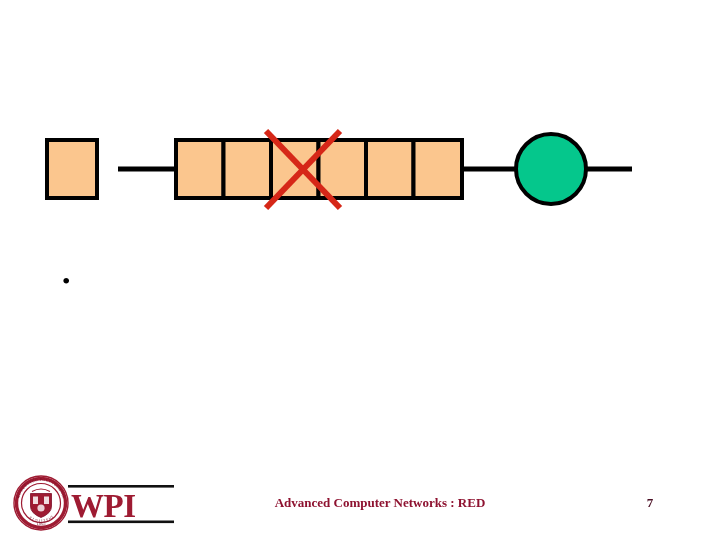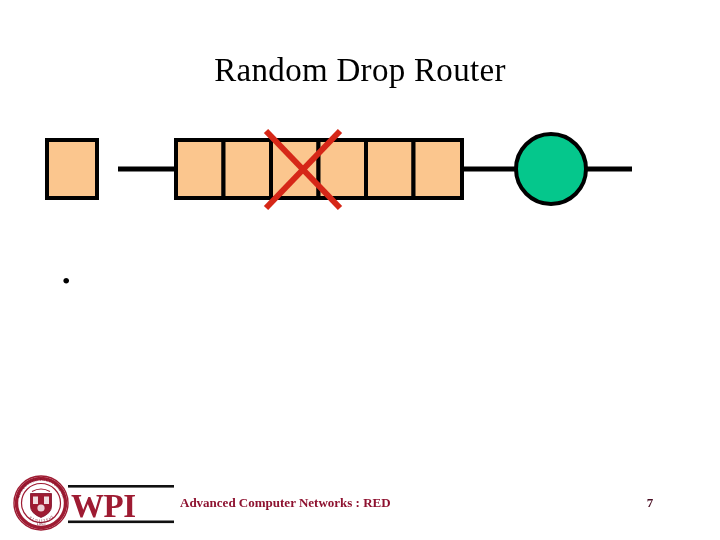--- a/index.html
+++ b/index.html
@@ -83,20 +83,21 @@
     width: 164px;
     height: 58px;
   }
   #footer-logo svg { display: block; }
 
   #footer-center {
     position: absolute;
     left: 180px;
     top: 495px;
     width: 400px;
+    text-align: center;
     font-family: "Liberation Serif", serif;
     font-weight: bold;
     font-size: 13px;
     line-height: 16px;
     color: #8E1230;
     white-space: nowrap;
   }
 
   #footer-page {
     position: absolute;
@@ -109,21 +110,20 @@
     font-size: 13px;
     line-height: 16px;
     color: #4A0E24;
   }
 </style>
 </head>
 <body>
 
 <div id="slide">
 
-  <div id="slide-title">Random Drop Router</div>
 
   <div id="diagram">
     <svg width="720" height="100" viewBox="0 0 720 100" xmlns="http://www.w3.org/2000/svg">
 
       <rect x="47" y="20" width="50" height="58" fill="#FBC68E" stroke="#000000" stroke-width="4"></rect>
 
       <line x1="118" y1="49" x2="178" y2="49" stroke="#000000" stroke-width="5"></line>
 
       <g>
         <rect x="176" y="20" width="47.5" height="58" fill="#FBC68E" stroke="#000000" stroke-width="4"></rect>

